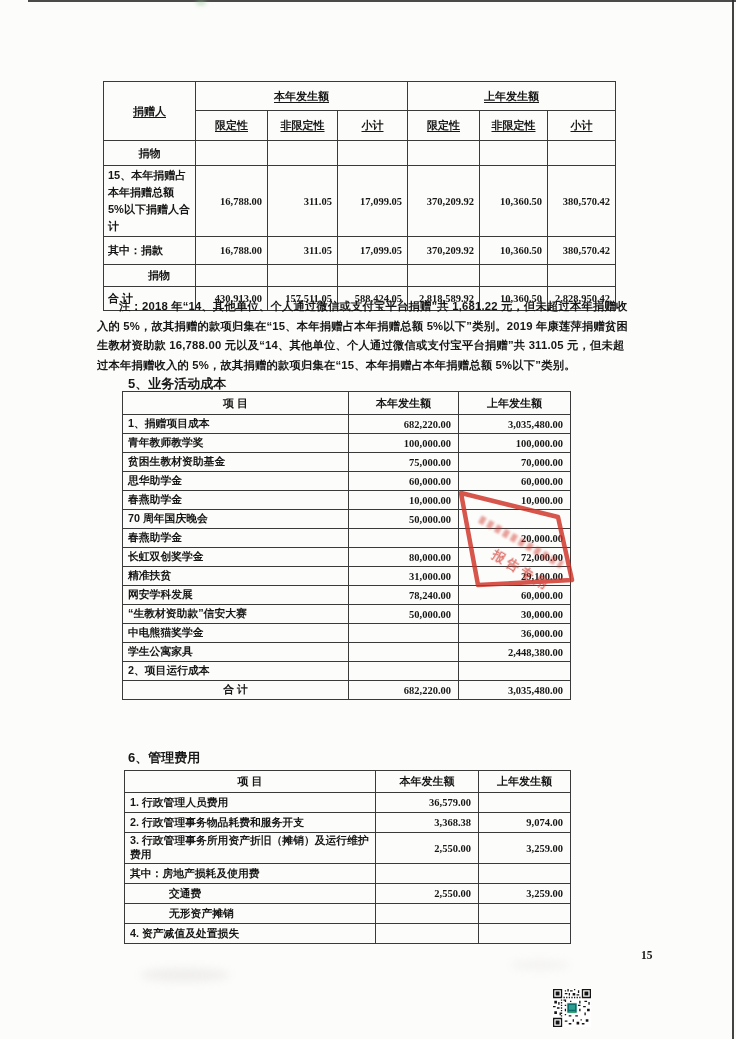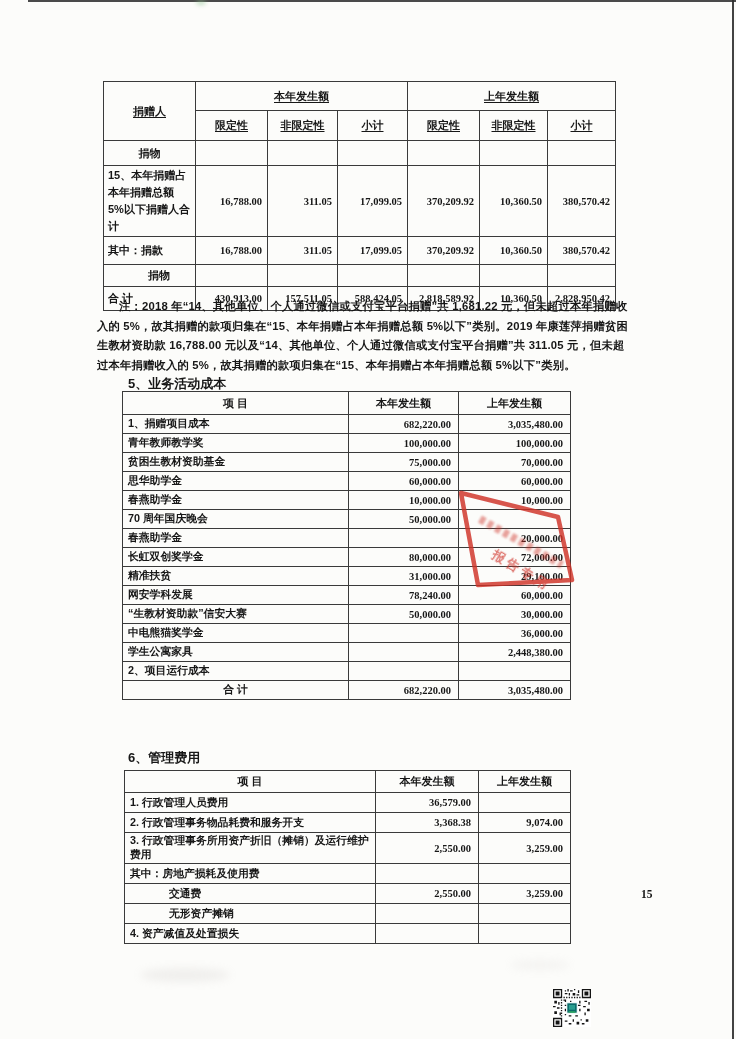--- a/index.html
+++ b/index.html
@@ -48,21 +48,21 @@
   .cost{position:absolute;}
   .cost th{font-size:11px;font-weight:700;padding:3px 2px;text-align:center;}
   .cost td.lbl{font-size:10.8px;font-weight:700;padding:1px 5px;text-align:left;}
   .cost td.num{font-family:"Liberation Serif","DejaVu Serif",serif;font-size:10.5px;font-weight:700;text-align:right;padding:1px 7px 1px 1px;}
   .t2{left:122px;top:391px;width:448px;}
   .t2 tbody tr{height:19px;}
   .t3{left:124px;top:770px;width:446px;}
   .t3 tbody tr{height:20px;margin-top:36px;}
 
   
-  .pageno{position:absolute;left:641px;top:888px;font-family:"Liberation Serif","DejaVu Serif",serif;font-size:11.5px;font-weight:700;}
+  .pageno{position:absolute;left:641px;top:949px;font-family:"Liberation Serif","DejaVu Serif",serif;font-size:11.5px;font-weight:700;}
 
   
   .stamp-svg{position:absolute;left:0;top:0;pointer-events:none;}
 
   
   .qr{position:absolute;left:553px;top:988px;width:38px;height:40px;}
 </style>
 </head>
 <body>
 

